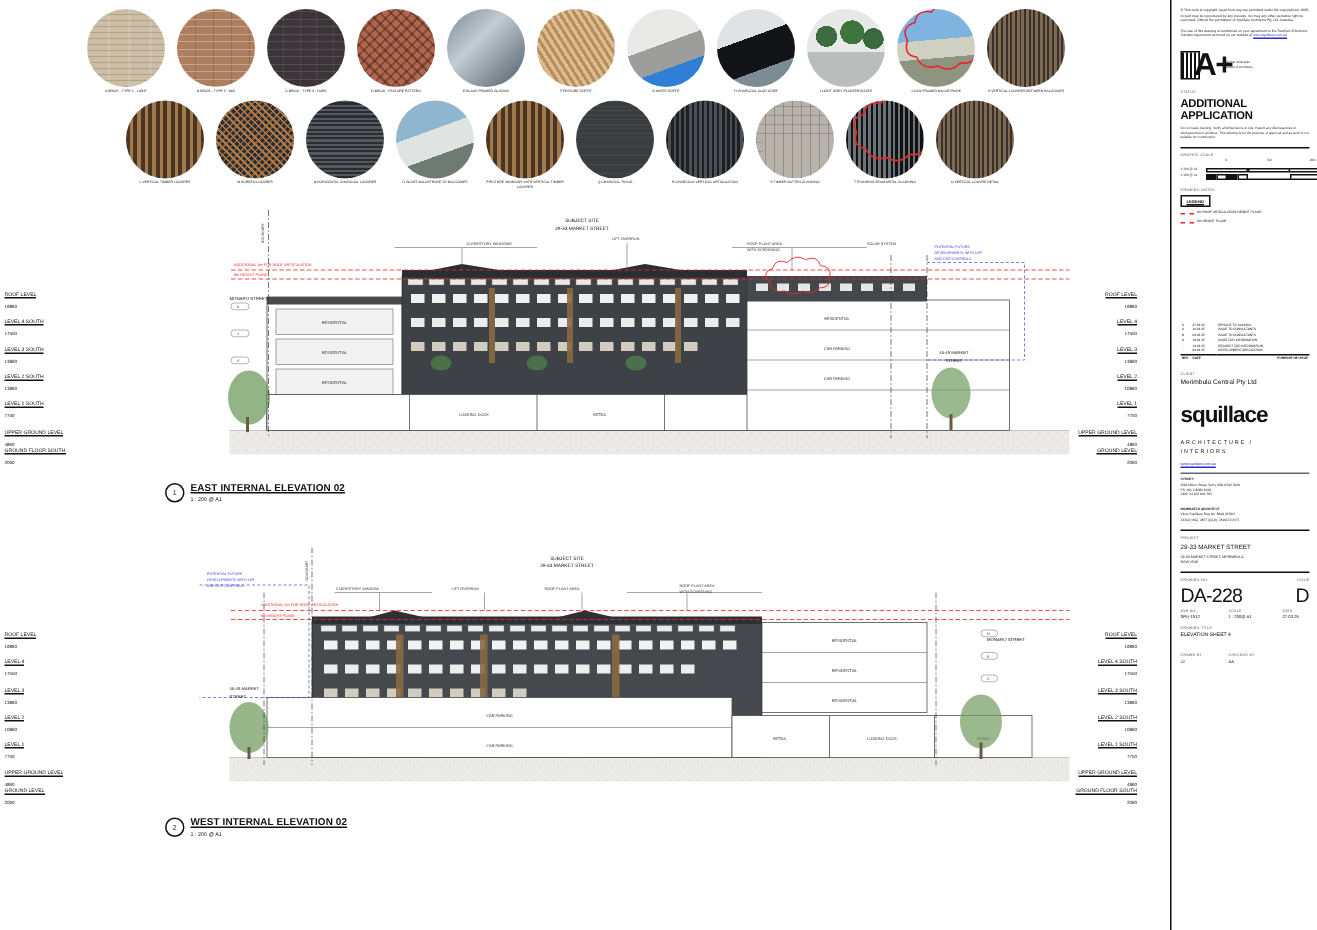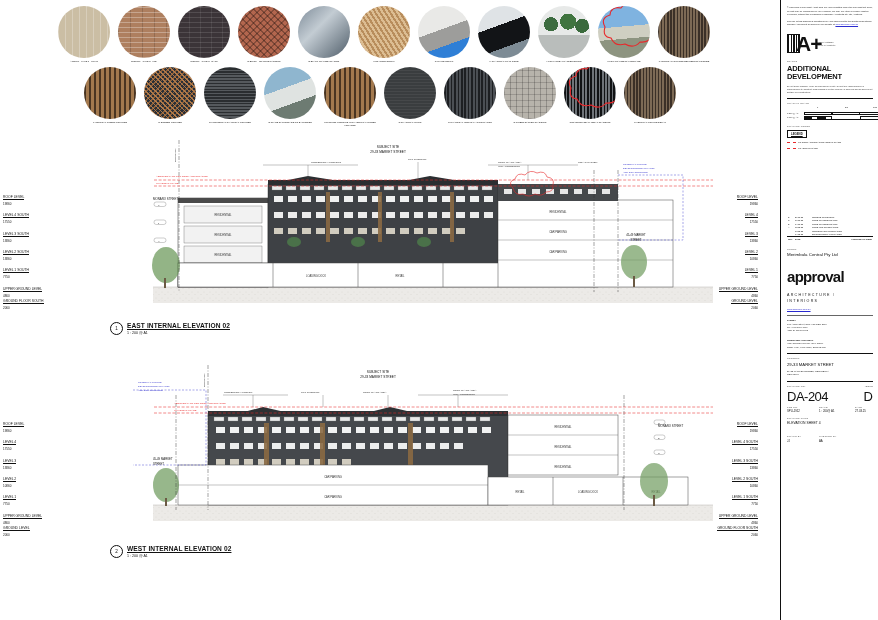--- a/index.html
+++ b/index.html
@@ -744,21 +744,21 @@
       <div class="aplus-mark">
         <div class="aplus-bars"></div>
         <div class="aplus-A">A+</div>
       </div>
       <div class="aplus-txt">Member Australian Institute of Architects</div>
     </div>
 
     <div class="tb-lbl">STATUS</div>
     <div class="tb-status">
       <div>ADDITIONAL</div>
-      <div>DEVELOPMENT</div>
+      <div>APPLICATION</div>
     </div>
     <div class="tb-note">Do not scale drawing. Verify all dimensions on site. Report any discrepancies or discrepancies to architect. This drawing is for the purpose of approval and as such is not suitable for construction.</div>
 
     <div class="tb-rule"></div>
 
     <div class="gs-wrap">
       <div class="tb-lbl">GRAPHIC SCALE</div>
       <div style="position:relative;height:5px;margin-left:14px;">
         <span style="position:absolute;left:16px;font-size:2.1px;">0</span>
         <span style="position:absolute;left:44px;font-size:2.1px;">5m</span>
@@ -841,21 +841,21 @@
         <td class="c1">DATE</td>
         <td>PURPOSE OF ISSUE</td>
       </tr>
     </tbody>
       </table>
 
     <div style="height:6px;"></div>
     <div class="tb-lbl">CLIENT</div>
     <div class="client-name">Merimbula Central Pty Ltd</div>
 
-    <div class="squillace">approval</div>
+    <div class="squillace">squillace</div>
     <div class="sq-sub">
       <div>ARCHITECTURE /</div>
       <div>INTERIORS</div>
     </div>
 
     <div style="height:4px;"></div>
     <a class="tb-link" style="font-size:2.4px;" href="#">www.squillace.com.au</a>
     <div class="tb-hair"></div>
 
     <div class="addr-h">SYDNEY</div>
@@ -875,21 +875,21 @@
     <div class="proj-addr">29-33 MARKET STREET, MERIMBULA</div>
     <div class="proj-addr">NSW 2548</div>
 
     <div class="tb-hair" style="border-top:1px solid #111;margin:4px 0 3px;"></div>
 
     <div class="dn-row">
       <div class="tb-lbl">DRAWING NO.</div>
       <div class="tb-lbl">ISSUE</div>
     </div>
     <div class="dn-row" style="margin-top:1px;">
-      <div class="dwg-no">DA-204</div>
+      <div class="dwg-no">DA-228</div>
       <div class="dwg-issue">D</div>
     </div>
 
     <div class="meta-row">
       <div class="meta-col" style="width:26px;">
         <div class="tb-lbl">JOB NO.</div>
         <div class="meta-v">SPU-1912</div>
       </div>
       <div class="meta-col" style="width:30px;">
         <div class="tb-lbl">SCALE</div>

